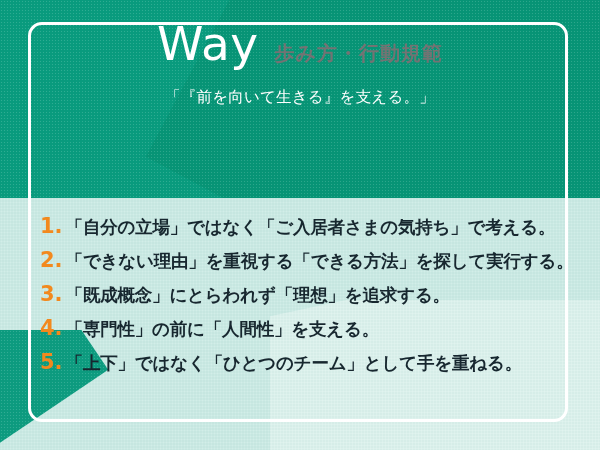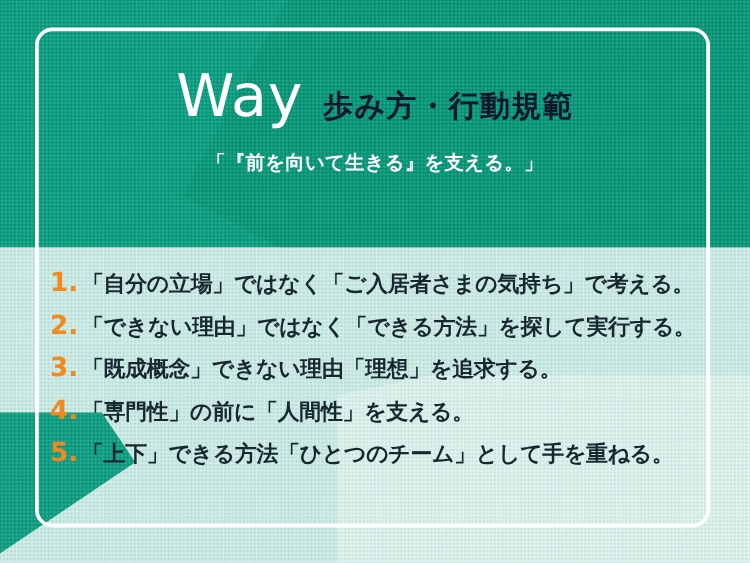--- a/index.html
+++ b/index.html
@@ -140,51 +140,51 @@
     border: 3px solid #FFFFFF;
     border-radius: 14px;
     box-sizing: border-box;
     pointer-events: none;
   }
 
   
   .header {
     position: absolute;
     left: 0;
-    top: 54px;
+    top: 20px;
     width: 600px;
     text-align: center;
   }
   .title-row {
     display: flex;
     align-items: baseline;
     justify-content: center;
     gap: 16px;
   }
   .title-en {
     color: #FFFFFF;
     font-size: 47px;
     line-height: 1;
     font-weight: 400;
     letter-spacing: .5px;
     font-family: "DejaVu Sans", "Liberation Sans", sans-serif;
   }
   .title-ja {
-    color: #0f172a;
-    font-size: 24px;
+    color: #737373;
+    font-size: 20px;
     line-height: 1;
     font-weight: 700;
     letter-spacing: 1px;
   }
 
   .subtitle {
     margin-top: 18px;
     color: #FFFFFF;
     font-size: 15.5px;
-    font-weight: 700;
+    font-weight: 400;
     line-height: 1.55;
     letter-spacing: .2px;
   }
   .subtitle div { white-space: nowrap; }
 
   
   .list {
     position: absolute;
     left: 40px;
     top: 214px;
@@ -238,29 +238,29 @@
     </div>
   </div>
 
   <div class="list">
     <div class="list-item">
       <span class="item-num">1.</span>
       <span class="item-text">「自分の立場」ではなく「ご入居者さまの気持ち」で考える。</span>
     </div>
     <div class="list-item">
       <span class="item-num">2.</span>
-      <span class="item-text">「できない理由」ではなく「できる方法」を探して実行する。</span>
+      <span class="item-text">「できない理由」を重視する「できる方法」を探して実行する。</span>
     </div>
     <div class="list-item">
       <span class="item-num">3.</span>
-      <span class="item-text">「既成概念」できない理由「理想」を追求する。</span>
+      <span class="item-text">「既成概念」にとらわれず「理想」を追求する。</span>
     </div>
     <div class="list-item">
       <span class="item-num">4.</span>
       <span class="item-text">「専門性」の前に「人間性」を支える。</span>
     </div>
     <div class="list-item">
       <span class="item-num">5.</span>
-      <span class="item-text">「上下」できる方法「ひとつのチーム」として手を重ねる。</span>
+      <span class="item-text">「上下」ではなく「ひとつのチーム」として手を重ねる。</span>
     </div>
   </div>
 
 </div>
 
 </body></html>

